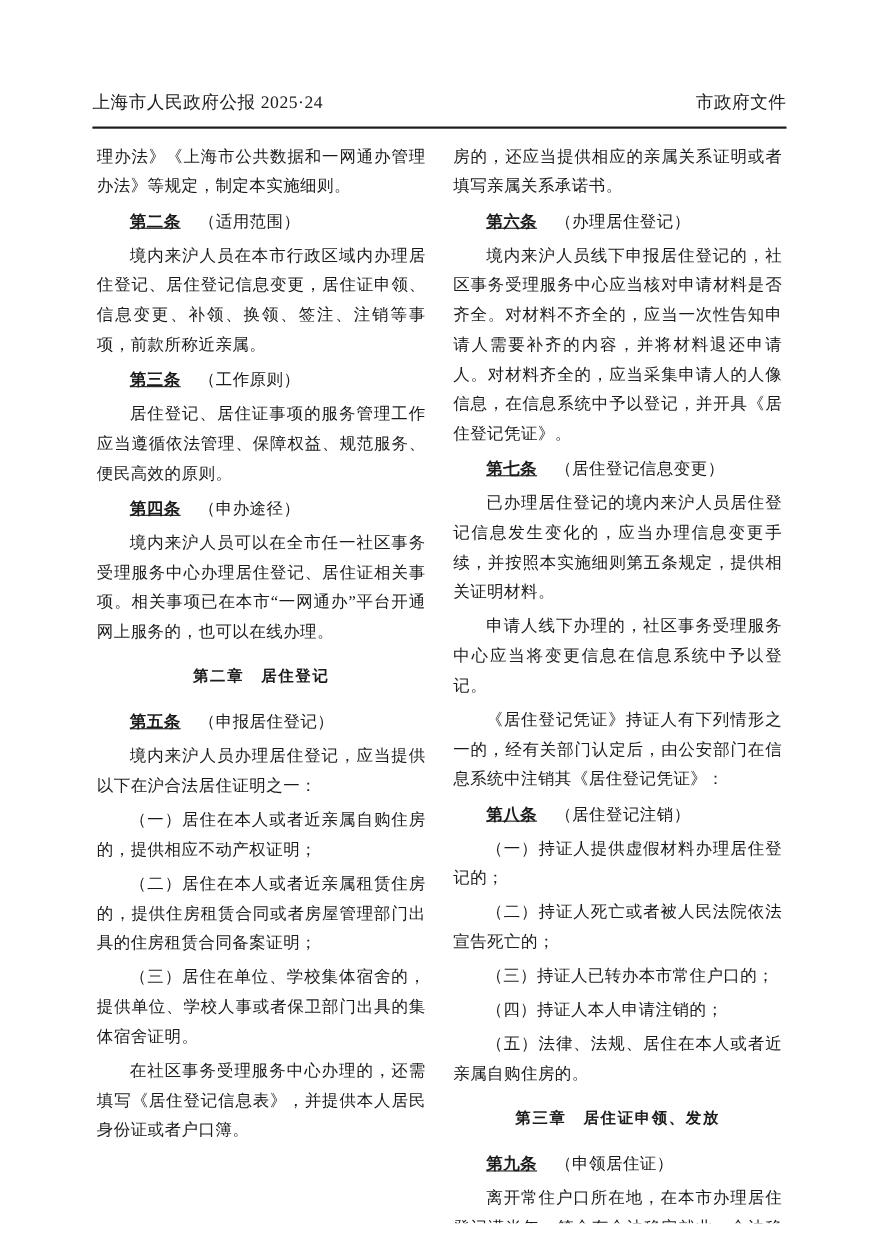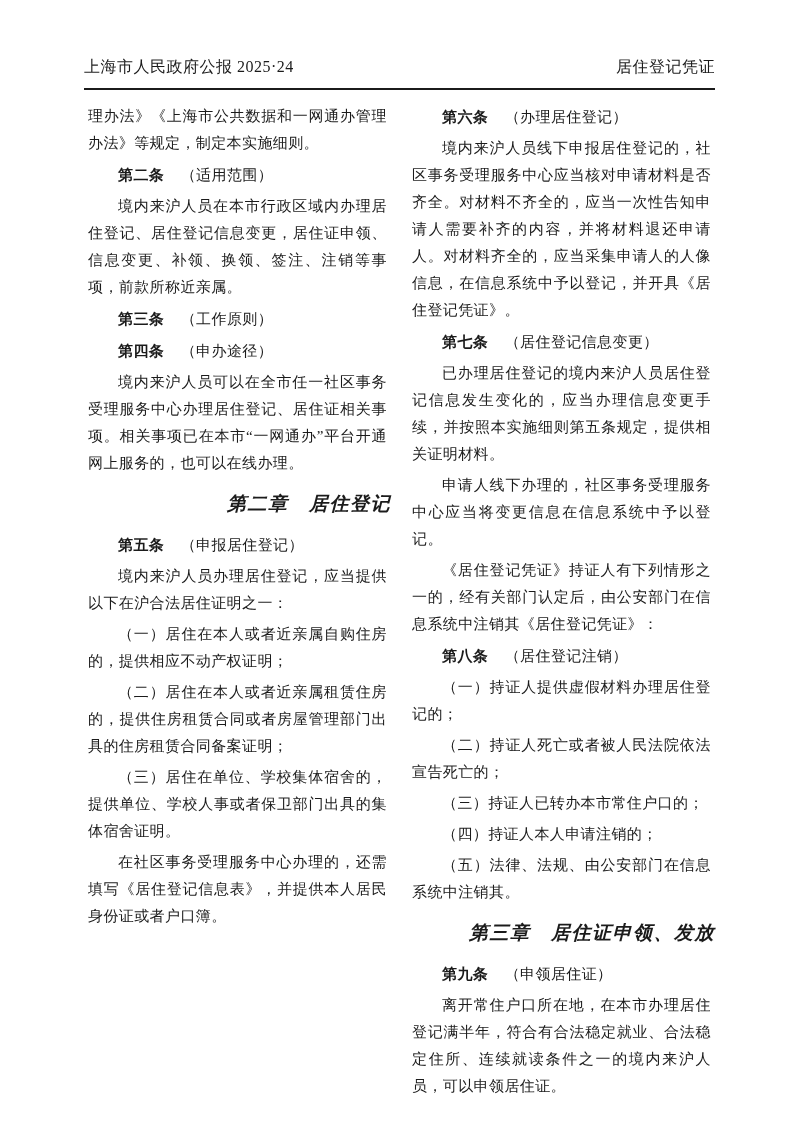--- a/index.html
+++ b/index.html
@@ -6,21 +6,21 @@
   body{
     width:793px;height:1122px;
     background:#ffffff;
     color:#1b1b1b;
     font-family:"Liberation Serif","DejaVu Serif",serif;
     -webkit-font-smoothing:antialiased;
   }
   .sheet{
     box-sizing:border-box;
     width:793px;height:1112px;
-    padding:55px 78px 0 84px;
+    padding:82px 78px 0 84px;
     overflow:hidden;
     background:#ffffff;
   }
   .hdr{
     display:flex;justify-content:space-between;align-items:baseline;
     font-size:16px;line-height:24px;letter-spacing:0.5px;
   }
   .hdr-rule{
     border:none;border-top:2px solid #1b1b1b;margin:9px 0 0 0;
   }
@@ -31,72 +31,74 @@
     font-size:15px;line-height:27px;
     text-align:justify;text-justify:inter-character;
     text-indent:2em;
     letter-spacing:0.4px;
   }
   p.bp.noind{text-indent:0;}
   .art-num{
     font-family:"Liberation Sans","DejaVu Sans",sans-serif;
     font-weight:700;
     margin-right:1.1em;
+    text-decoration:underline;
   }
   h2.chap{
     margin:13px 0;
-    font-size:19px;line-height:28px;
+    font-size:14px;line-height:28px;
     font-weight:700;
-    text-align:right;
+    text-align:center;
     letter-spacing:1.5px;
-    font-style:italic;
   }
 </style>
 </head>
 <body>
 
 <div class="sheet">
 
   <div class="hdr">
     <span>上海市人民政府公报 2025·24</span>
-    <span>居住登记凭证</span>
+    <span>市政府文件</span>
   </div>
   <hr class="hdr-rule">
 
   <div class="cols">
 
     <div class="col">
       <p class="bp noind">理办法》《上海市公共数据和一网通办管理办法》等规定，制定本实施细则。</p>
       <p class="bp"><span class="art-num">第二条</span><span>（适用范围）</span></p>
       <p class="bp">境内来沪人员在本市行政区域内办理居住登记、居住登记信息变更，居住证申领、信息变更、补领、换领、签注、注销等事项，前款所称近亲属。</p>
       <p class="bp"><span class="art-num">第三条</span><span>（工作原则）</span></p>
+      <p class="bp">居住登记、居住证事项的服务管理工作应当遵循依法管理、保障权益、规范服务、便民高效的原则。</p>
       <p class="bp"><span class="art-num">第四条</span><span>（申办途径）</span></p>
       <p class="bp">境内来沪人员可以在全市任一社区事务受理服务中心办理居住登记、居住证相关事项。相关事项已在本市“一网通办”平台开通网上服务的，也可以在线办理。</p>
       <h2 class="chap">第二章　居住登记</h2>
       <p class="bp"><span class="art-num">第五条</span><span>（申报居住登记）</span></p>
       <p class="bp">境内来沪人员办理居住登记，应当提供以下在沪合法居住证明之一：</p>
       <p class="bp">（一）居住在本人或者近亲属自购住房的，提供相应不动产权证明；</p>
       <p class="bp">（二）居住在本人或者近亲属租赁住房的，提供住房租赁合同或者房屋管理部门出具的住房租赁合同备案证明；</p>
       <p class="bp">（三）居住在单位、学校集体宿舍的，提供单位、学校人事或者保卫部门出具的集体宿舍证明。</p>
       <p class="bp">在社区事务受理服务中心办理的，还需填写《居住登记信息表》，并提供本人居民身份证或者户口簿。</p>
     </div>
 
     <div class="col">
+      <p class="bp noind">房的，还应当提供相应的亲属关系证明或者填写亲属关系承诺书。</p>
       <p class="bp"><span class="art-num">第六条</span><span>（办理居住登记）</span></p>
       <p class="bp">境内来沪人员线下申报居住登记的，社区事务受理服务中心应当核对申请材料是否齐全。对材料不齐全的，应当一次性告知申请人需要补齐的内容，并将材料退还申请人。对材料齐全的，应当采集申请人的人像信息，在信息系统中予以登记，并开具《居住登记凭证》。</p>
       <p class="bp"><span class="art-num">第七条</span><span>（居住登记信息变更）</span></p>
       <p class="bp">已办理居住登记的境内来沪人员居住登记信息发生变化的，应当办理信息变更手续，并按照本实施细则第五条规定，提供相关证明材料。</p>
       <p class="bp">申请人线下办理的，社区事务受理服务中心应当将变更信息在信息系统中予以登记。</p>
       <p class="bp">《居住登记凭证》持证人有下列情形之一的，经有关部门认定后，由公安部门在信息系统中注销其《居住登记凭证》：</p>
       <p class="bp"><span class="art-num">第八条</span><span>（居住登记注销）</span></p>
       <p class="bp">（一）持证人提供虚假材料办理居住登记的；</p>
       <p class="bp">（二）持证人死亡或者被人民法院依法宣告死亡的；</p>
       <p class="bp">（三）持证人已转办本市常住户口的；</p>
       <p class="bp">（四）持证人本人申请注销的；</p>
-      <p class="bp">（五）法律、法规、由公安部门在信息系统中注销其。</p>
+      <p class="bp">（五）法律、法规、居住在本人或者近亲属自购住房的。</p>
       <h2 class="chap">第三章　居住证申领、发放</h2>
       <p class="bp"><span class="art-num">第九条</span><span>（申领居住证）</span></p>
       <p class="bp">离开常住户口所在地，在本市办理居住登记满半年，符合有合法稳定就业、合法稳定住所、连续就读条件之一的境内来沪人员，可以申领居住证。</p>
 
     </div>
 
   </div>
 </div>
 
 </body></html>

